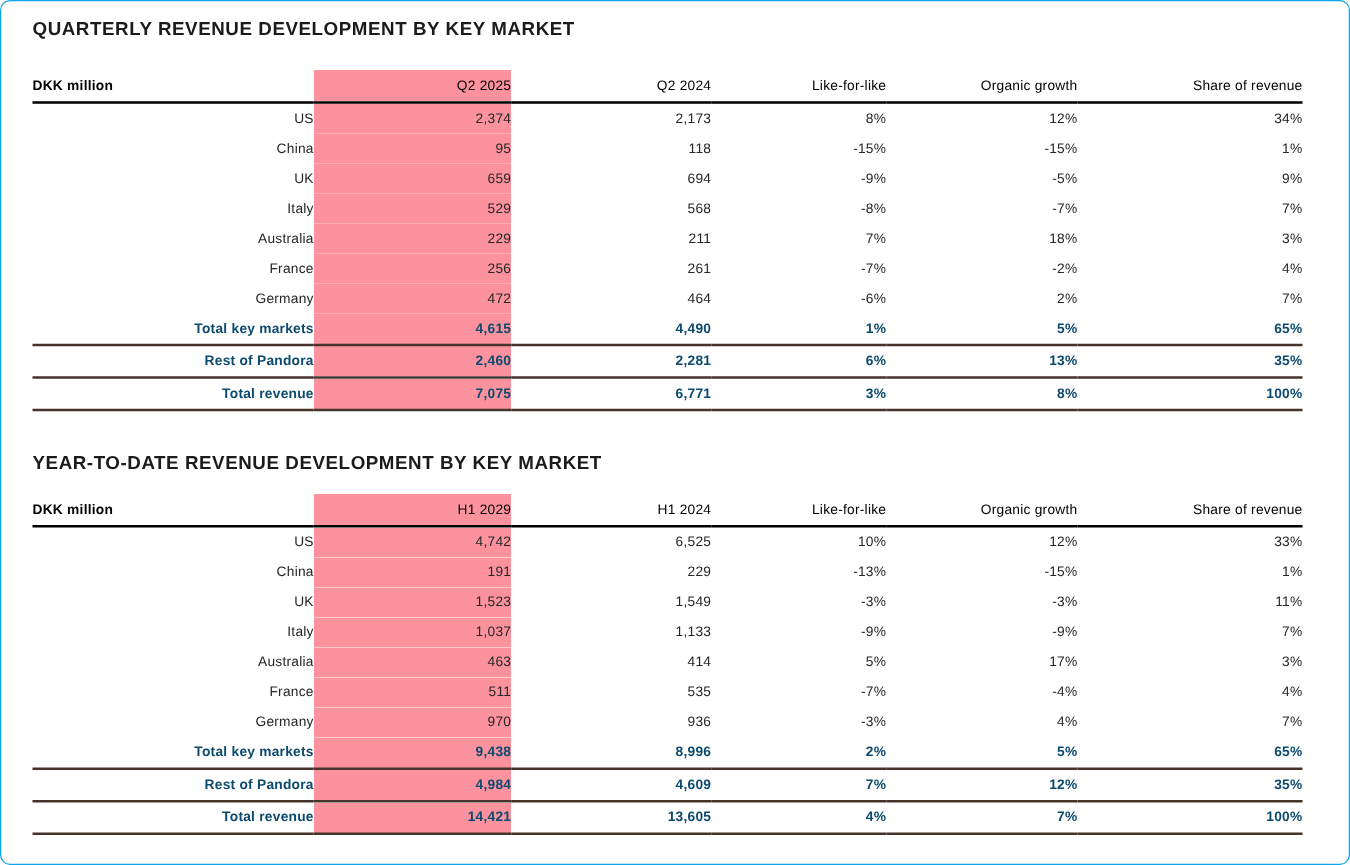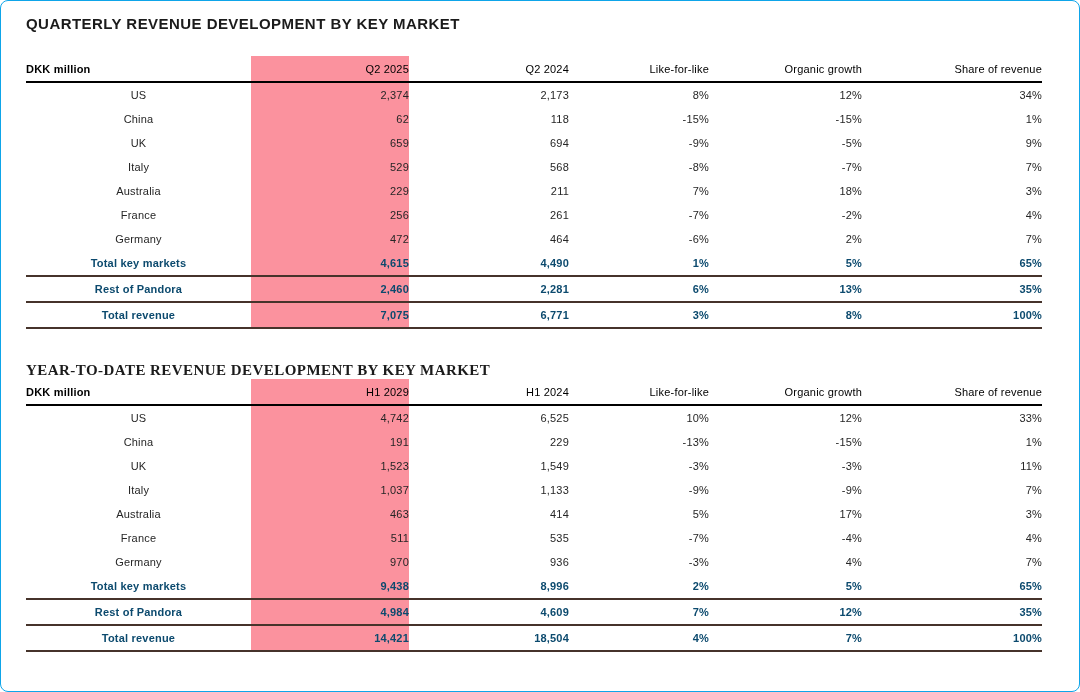--- a/index.html
+++ b/index.html
@@ -19,21 +19,21 @@
 
   h2.section-title {
     margin: 0;
     font-size: 15px;
     line-height: 17px;
     font-weight: 700;
     letter-spacing: 0.45px;
     color: #1b1b1b;
   }
   #section-quarterly h2.section-title { margin-bottom: 24px; }
-  #section-ytd h2.section-title { margin-top: 33px; margin-bottom: 0; font-family: Liberation Serif, serif; }
+  #section-ytd h2.section-title { margin-top: 33px; margin-bottom: 16px; }
 
   table.rev-table {
     border-collapse: collapse;
     table-layout: fixed;
     width: 1016px;
     font-size: 11px;
     letter-spacing: 0.2px;
   }
   table.rev-table th, table.rev-table td {
     padding: 0;
@@ -48,21 +48,21 @@
     color: #000000;
     border-bottom: 2px solid #000000;
     text-align: right;
   }
   table.rev-table thead th.col-label {
     font-weight: 700;
     color: #000000;
     text-align: left;
   }
   table.rev-table tbody td { height: 24px; color: #262626; }
-  table.rev-table td.col-label { text-align: center; }
+  table.rev-table td.col-label { text-align: right; }
   table.rev-table .num { text-align: right; }
   .c2 { padding-right: 10px; }
   .c3 { padding-right: 10px; }
   .c4 { padding-right: 8px; }
   .c5 { padding-right: 8px; }
   .c6 { padding-right: 12px; }
   table.rev-table tr.total td {
     font-weight: 700;
     color: #0c4a6e;
     border-bottom: 2px solid #46332b;
@@ -100,21 +100,21 @@
             <tr class="">
               <td class="col-label">US</td>
               <td class="num c2 hl">2,374</td>
               <td class="num c3">2,173</td>
               <td class="num c4">8%</td>
               <td class="num c5">12%</td>
               <td class="num c6">34%</td>
             </tr>
             <tr class="">
               <td class="col-label">China</td>
-              <td class="num c2 hl">62</td>
+              <td class="num c2 hl">95</td>
               <td class="num c3">118</td>
               <td class="num c4">-15%</td>
               <td class="num c5">-15%</td>
               <td class="num c6">1%</td>
             </tr>
             <tr class="">
               <td class="col-label">UK</td>
               <td class="num c2 hl">659</td>
               <td class="num c3">694</td>
               <td class="num c4">-9%</td>
@@ -271,21 +271,21 @@
               <td class="col-label">Rest of Pandora</td>
               <td class="num c2 hl">4,984</td>
               <td class="num c3">4,609</td>
               <td class="num c4">7%</td>
               <td class="num c5">12%</td>
               <td class="num c6">35%</td>
             </tr>
             <tr class="total">
               <td class="col-label">Total revenue</td>
               <td class="num c2 hl">14,421</td>
-              <td class="num c3">18,504</td>
+              <td class="num c3">13,605</td>
               <td class="num c4">4%</td>
               <td class="num c5">7%</td>
               <td class="num c6">100%</td>
             </tr>
           </tbody>
         </table>
     </section>
 
   </div>
 </div>

